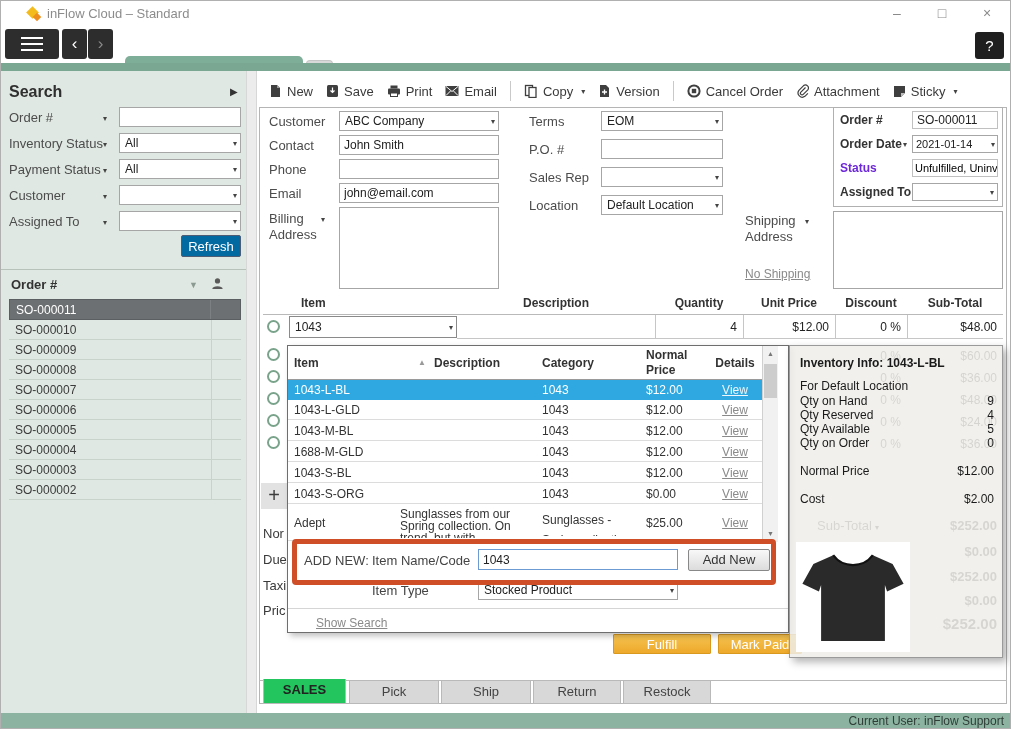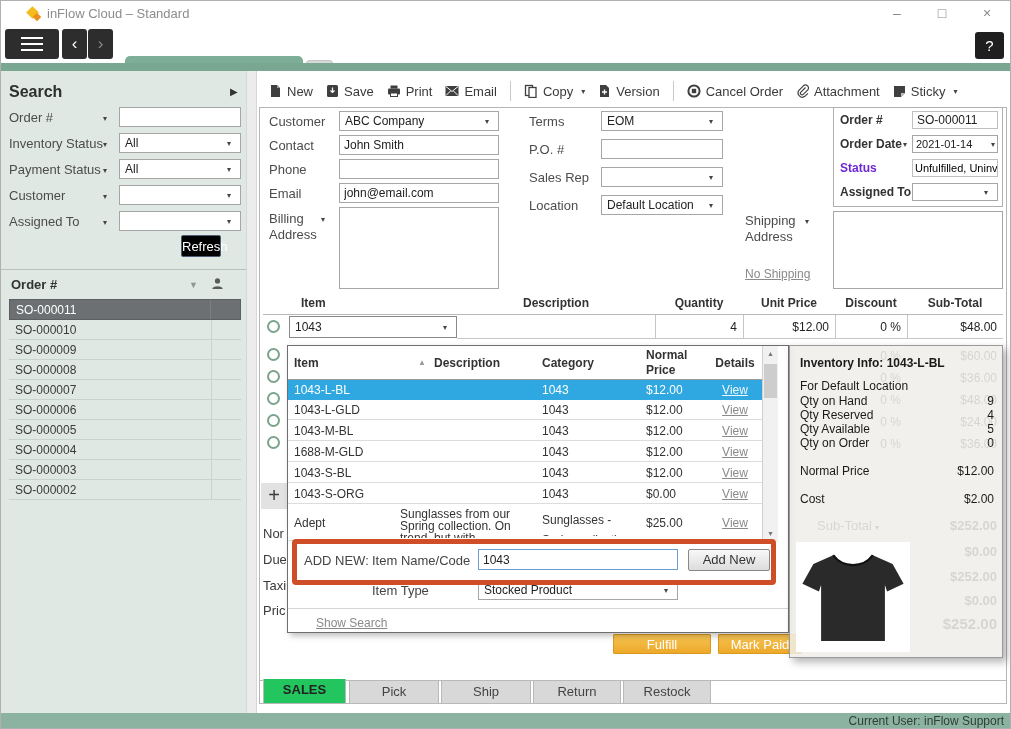--- a/index.html
+++ b/index.html
@@ -15,23 +15,23 @@
   .darkbtn{position:absolute;background:#2d2d2d;border-radius:3px;display:flex;align-items:center;justify-content:center}
   .sales-tab{position:absolute;left:124px;top:30px;width:178px;height:32px;background:#7fae98;border-radius:5px 5px 0 0;display:flex;align-items:center}
   .plus-tab{position:absolute;left:305px;top:34px;width:27px;height:28px;background:#d9d9d9;border:1px solid #c6c6c6;border-bottom:none;border-radius:4px 4px 0 0;color:#666;font-size:16px;text-align:center;line-height:26px}
   .green-strip{position:absolute;left:0;top:62px;width:1011px;height:8px;background:#79a791}
   
   .sidebar{position:absolute;left:0;top:70px;width:245px;height:642px;background:#dfe8e2;font-size:13px;color:#3d3d3d}
   .lane{position:absolute;left:245px;top:70px;width:11px;height:642px;background:#ececec;border-left:1px solid #d7d7d7;border-right:1px solid #d7d7d7}
   .lbl{position:absolute;font-size:13px;color:#4c4c4c}
   .lc{position:absolute;font-size:8px;color:#444}
   .inp{position:absolute;height:20px;border:1px solid #a6a6a6;background:#fff;font-size:12px;color:#222;padding:0 4px}
-  .sel{position:absolute;background:#fff;border:1px solid #a6a6a6;height:20px;display:flex;align-items:center;justify-content:space-between;padding:0 9px 0 5px;font-size:12px;color:#222}
+  .sel{position:absolute;background:#fff;border:1px solid #a6a6a6;height:20px;display:flex;align-items:center;justify-content:space-between;padding:0 3px 0 5px;font-size:12px;color:#222}
   .caret{font-size:8px;color:#444;margin-left:3px;flex:0 0 auto}
-  .refresh-btn{position:absolute;left:180px;top:164px;width:40px;height:22px;background:#000000;color:#fff;font-size:13px;text-align:center;line-height:22px;border-radius:2px;border:1px solid #4e5c74}
+  .refresh-btn{position:absolute;left:180px;top:164px;width:60px;height:22px;background:#0369a1;color:#fff;font-size:13px;text-align:center;line-height:22px;border-radius:2px;border:1px solid #4e5c74}
   .olist-row{position:absolute;left:8px;width:232px;height:20px;line-height:20px;font-size:12px;color:#3b3b3b;border-bottom:1px solid #c8d3cc;padding-left:6px}
   .olist-row .subcell{position:absolute;right:0;top:0;width:30px;height:100%;border-left:1px solid #c8d3cc}
   .olist-row.selected{background:#6d7072;color:#fff;border:1px solid #5c5f61;height:21px}
   .olist-row.selected .subcell{border-left:1px solid #7d8082}
   
   .main{position:absolute;left:256px;top:70px;width:755px;height:642px;background:#fff}
   .toolbar{position:absolute;left:12px;top:8px;height:24px;display:flex;align-items:center;gap:13px;font-size:13px;color:#3a3a3a}
   .tb-item{display:flex;align-items:center;gap:5px}
   .tb-sep{width:1px;height:20px;background:#c9c9c9}
   .panel-border{position:absolute;left:2px;top:36px;width:748px;height:597px;border:1px solid #b5b5b5;pointer-events:none}

